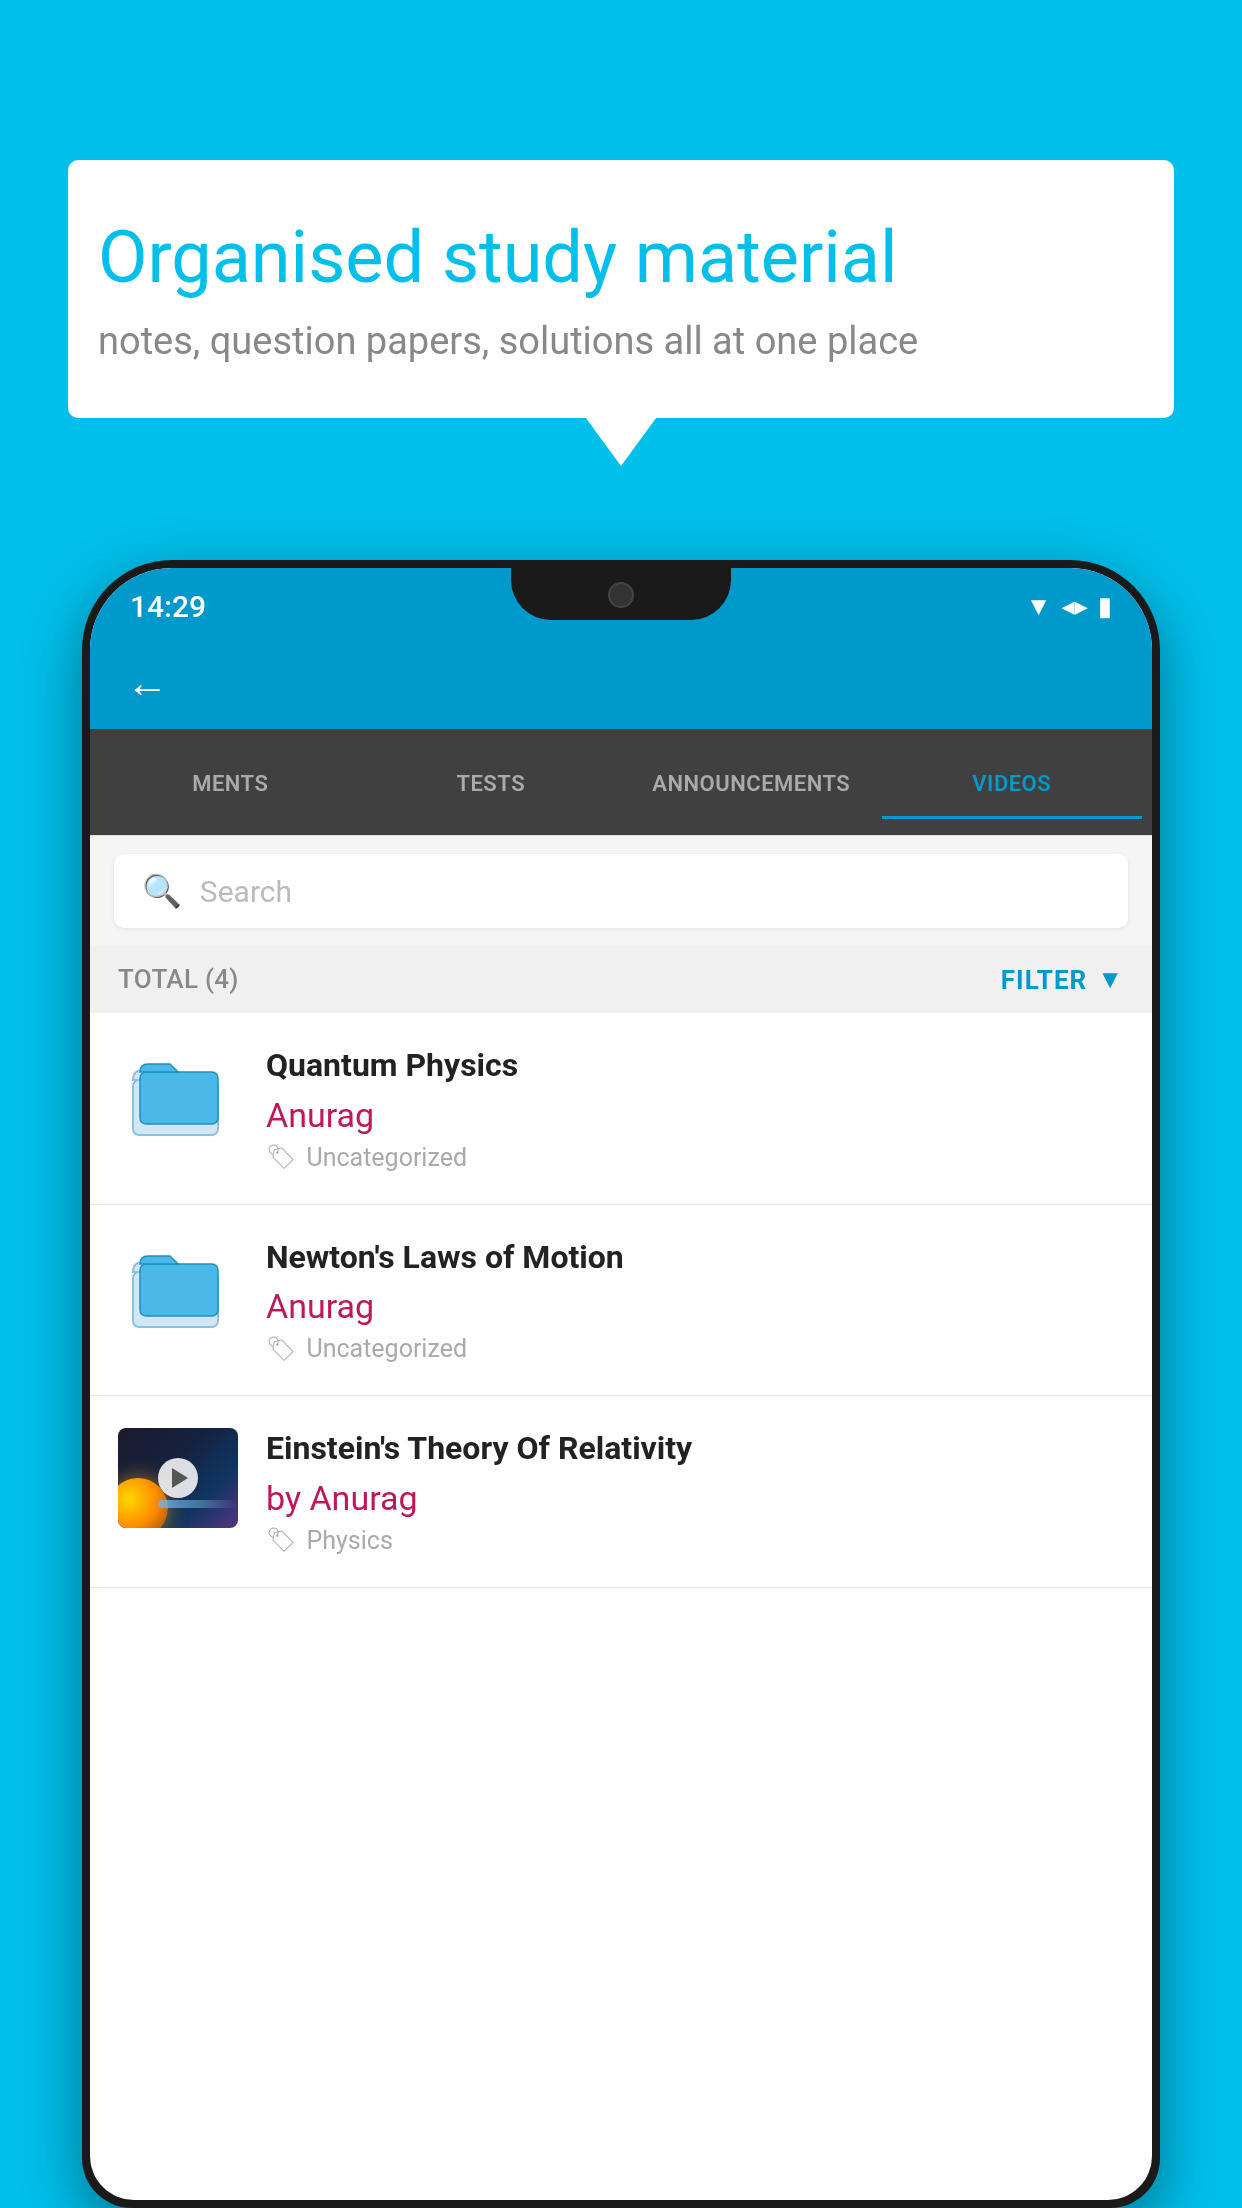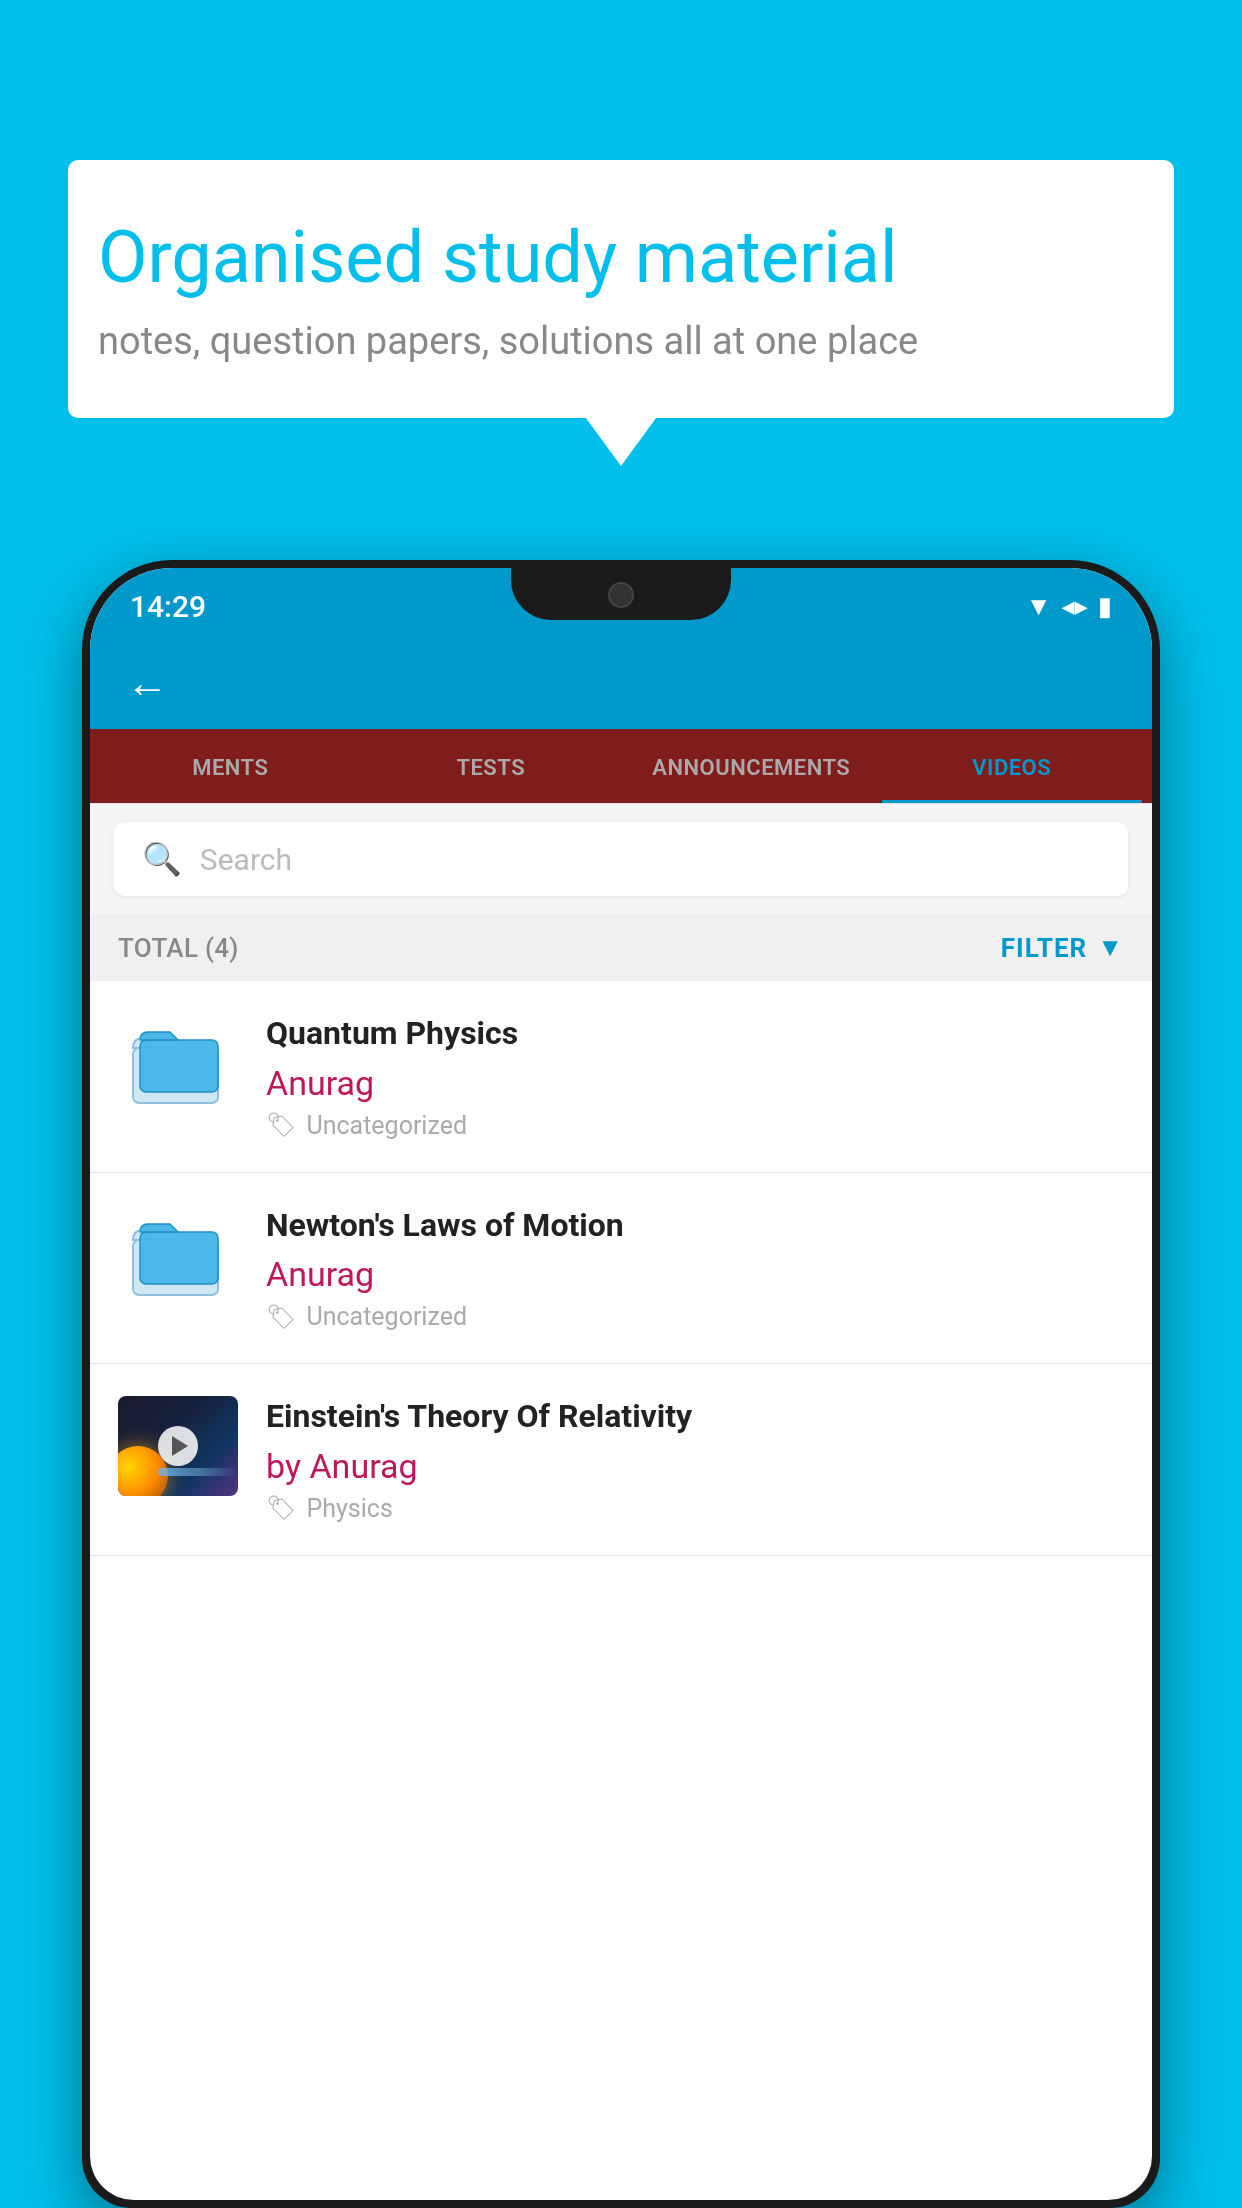--- a/index.html
+++ b/index.html
@@ -161,23 +161,23 @@
       margin-top: 4px;
     }
 
     .header-tag {
       margin: 0 10px;
     }
 
     
     .tab-bar {
       display: flex;
-      background: #7f1d1d;
+      background: #404040;
       border-bottom: 1px solid #e0e0e0;
-      padding: 0 10px;
+      padding: 16px 10px;
     }
 
     .tab-item {
       flex: 1;
       padding: 26px 8px 20px;
       text-align: center;
       font-size: 22px;
       font-weight: 600;
       color: #aaa;
       letter-spacing: 0.5px;
@@ -213,21 +213,21 @@
 
     .search-text {
       color: #bbb;
       font-size: 30px;
     }
 
     
     .filter-bar {
       background: #f0f0f0;
       display: flex;
-      align-items: center;
+      align-items: flex-start;
       justify-content: space-between;
       padding: 18px 28px;
     }
 
     .total-label {
       color: #888;
       font-size: 26px;
       font-weight: 500;
       letter-spacing: 0.3px;
     }

